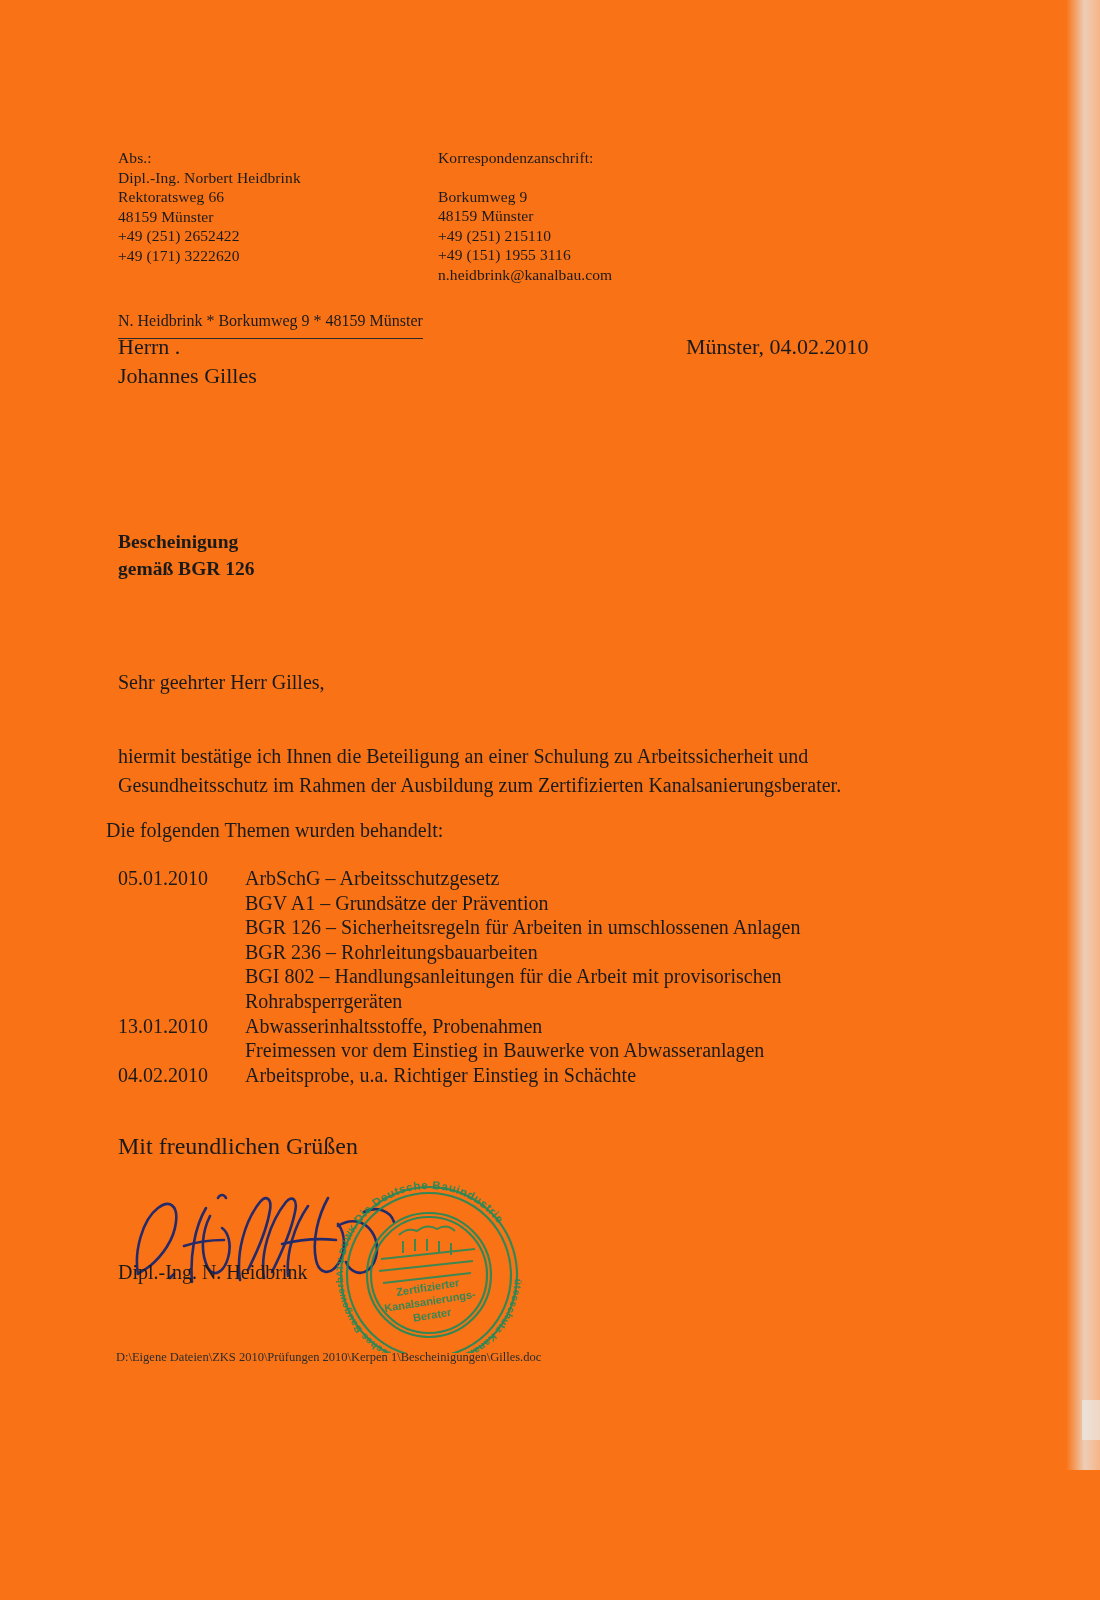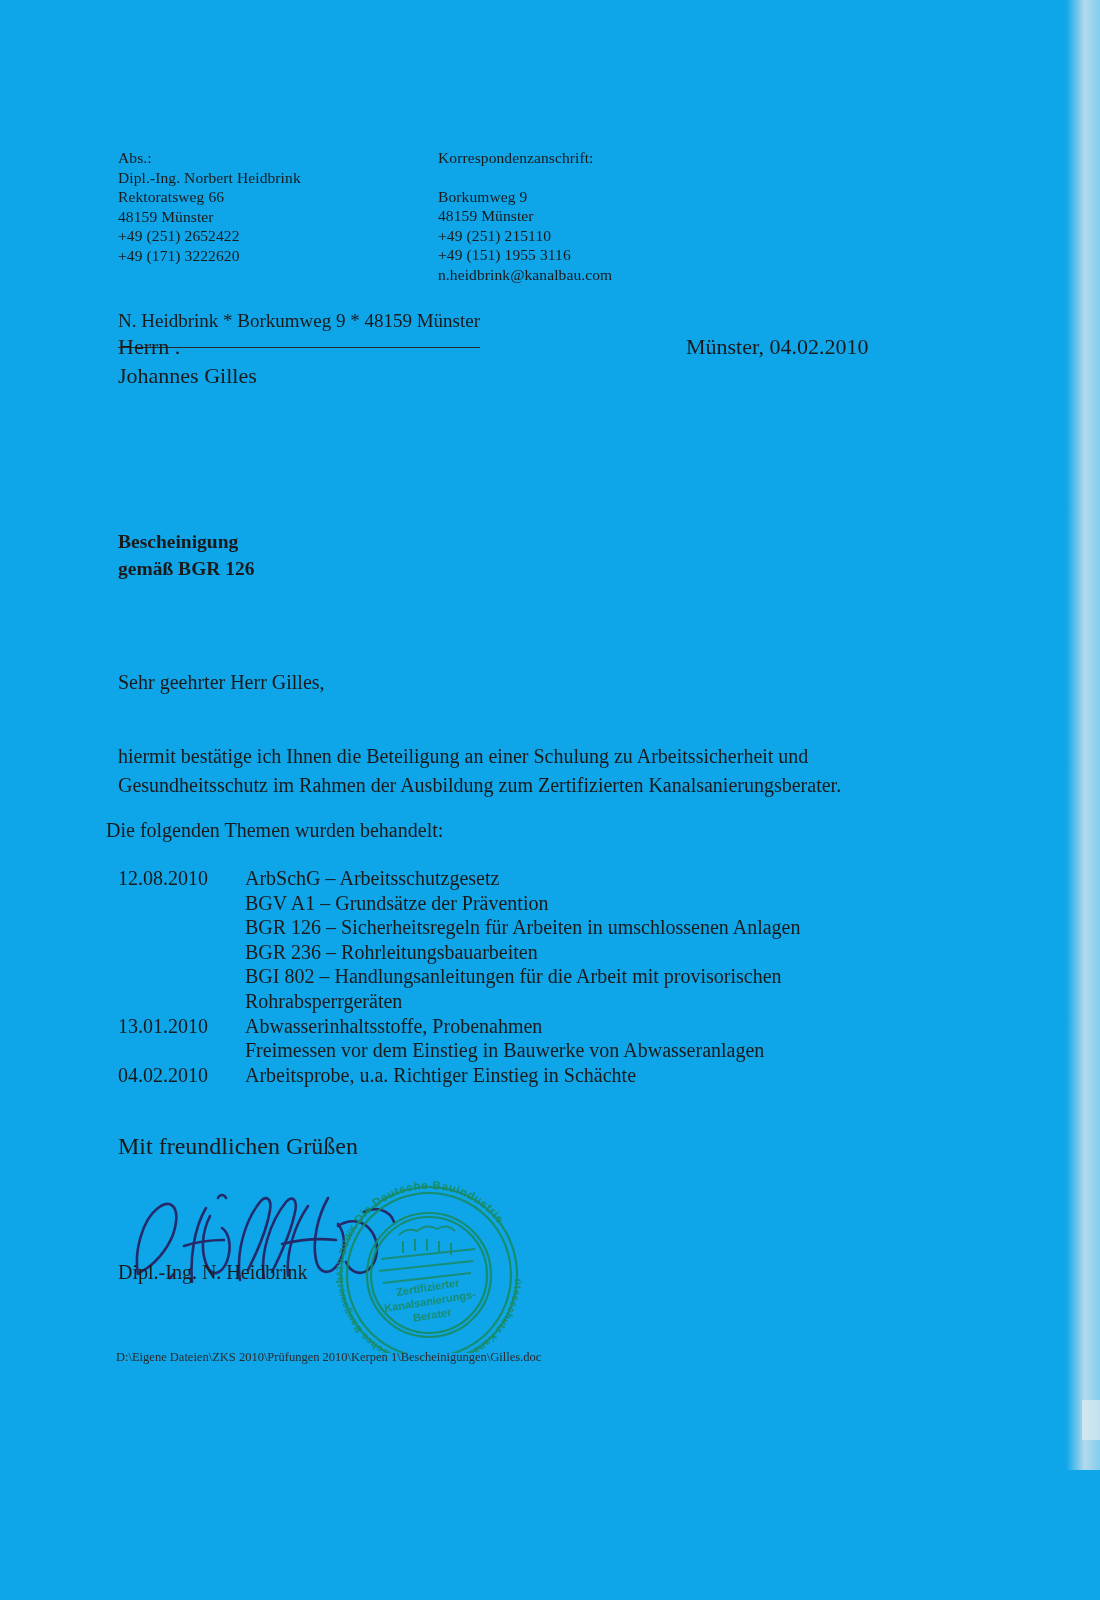--- a/index.html
+++ b/index.html
@@ -5,21 +5,21 @@
 <style>
   html, body {
     margin: 0;
     padding: 0;
     background: #ffffff;
   }
   .page {
     position: relative;
     width: 1100px;
     height: 1600px;
-    background: #0ea5e9;
+    background: #f97316;
     overflow: hidden;
     font-family: "Liberation Serif", "DejaVu Serif", serif;
     color: #1a1a1a;
     -webkit-font-smoothing: antialiased;
   }
   
   .scan-edge {
     position: absolute;
     top: 0;
     right: 0;
@@ -55,24 +55,24 @@
     letter-spacing: 0.1px;
     white-space: nowrap;
   }
   .lh-gap { height: 19px; }
 
   
   .return-line {
     position: absolute;
     top: 313px;
     left: 118px;
-    font-size: 19px;
+    font-size: 16px;
     line-height: 16px;
     border-bottom: 1.2px solid #2a2a2a;
-    padding-bottom: 18px;
+    padding-bottom: 9px;
     display: inline-block;
     white-space: nowrap;
   }
   .recipient {
     position: absolute;
     top: 332px;
     left: 118px;
     font-size: 22px;
     line-height: 29px;
     white-space: nowrap;
@@ -238,21 +238,21 @@
     <div>gemäß BGR 126</div>
   </div>
 
   <div class="salutation">Sehr geehrter Herr Gilles,</div>
   <div class="body-para">hiermit bestätige ich Ihnen die Beteiligung an einer Schulung zu Arbeitssicherheit und Gesundheitsschutz im Rahmen der Ausbildung zum Zertifizierten Kanalsanierungsberater.</div>
   <div class="topics-intro">Die folgenden Themen wurden behandelt:</div>
 
   <table class="topics">
     <tbody>
         <tr>
-          <td class="date">12.08.2010</td>
+          <td class="date">05.01.2010</td>
           <td class="subject-cell">ArbSchG – Arbeitsschutzgesetz</td>
         </tr>
         <tr>
           <td class="date"></td>
           <td class="subject-cell">BGV A1 – Grundsätze der Prävention</td>
         </tr>
         <tr>
           <td class="date"></td>
           <td class="subject-cell">BGR 126 – Sicherheitsregeln für Arbeiten in umschlossenen Anlagen</td>
         </tr>

